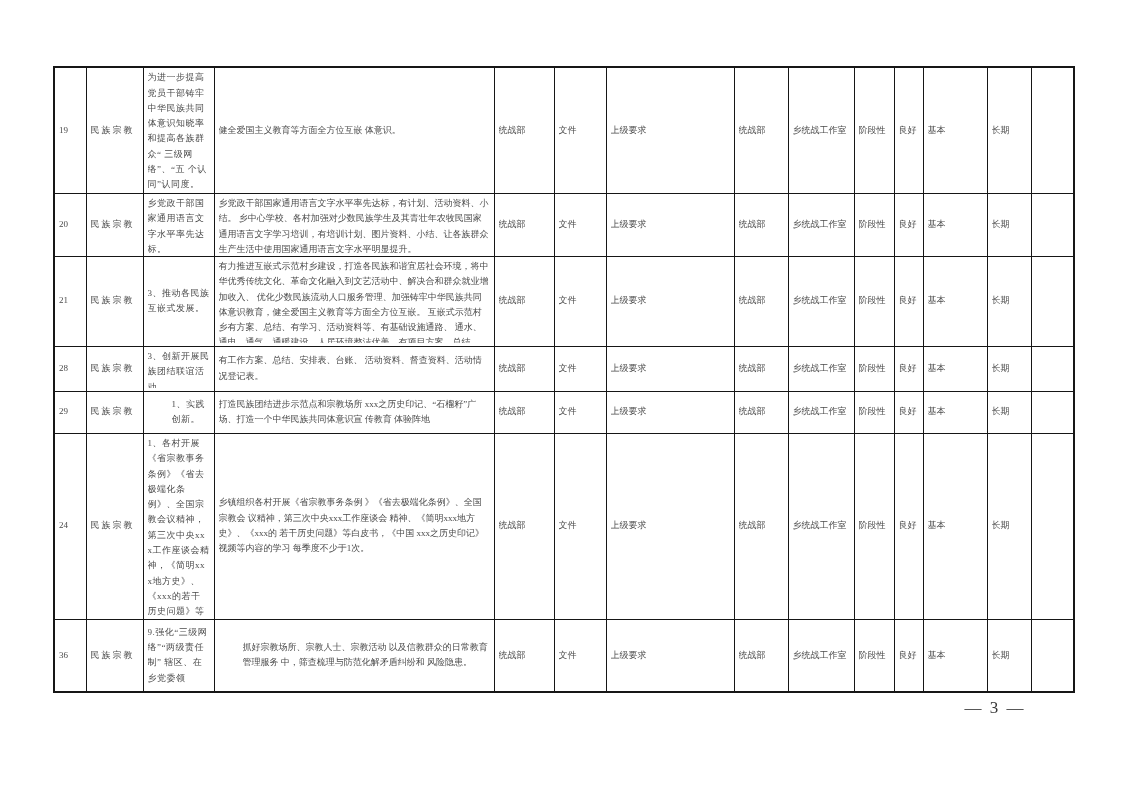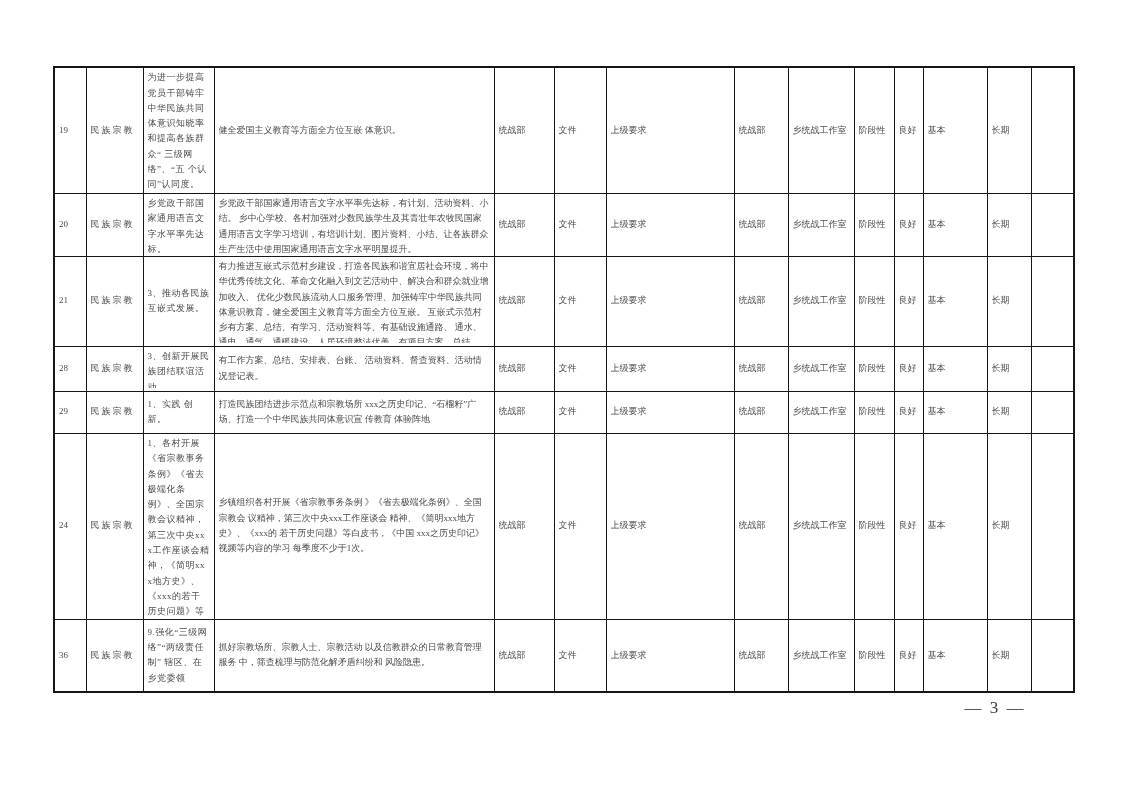--- a/index.html
+++ b/index.html
@@ -292,21 +292,21 @@
           </td>
         </tr>
         <tr style="height: 42px;">
           <td class="col-no">
             <div class="cell-text" style="max-height: 36px;">29</div>
           </td>
           <td class="col-category">
             <div class="cell-text" style="max-height: 36px;">民族宗教</div>
           </td>
           <td class="col-goal">
-            <div class="cell-text" style="max-height: 36px;">1、实践 创新。</div>
+            <div class="cell-text" style="max-height: 36px; margin-left: 24px;">1、实践 创新。</div>
           </td>
           <td class="col-measure">
             <div class="cell-text" style="max-height: 36px;">打造民族团结进步示范点和宗教场所 xxx之历史印记、“石榴籽”广 场、打造一个中华民族共同体意识宣 传教育 体验阵地</div>
           </td>
           <td class="col-responsible_dept">
             <div class="cell-text" style="max-height: 36px;">统战部</div>
           </td>
           <td class="col-basis_type">
             <div class="cell-text" style="max-height: 36px;">文件</div>
           </td>
@@ -383,21 +383,21 @@
           <td class="col-no">
             <div class="cell-text" style="max-height: 67px;">36</div>
           </td>
           <td class="col-category">
             <div class="cell-text" style="max-height: 67px;">民族宗教</div>
           </td>
           <td class="col-goal">
             <div class="cell-text" style="max-height: 67px;">9.强化“三级网络”“两级责任制” 辖区、在乡党委领</div>
           </td>
           <td class="col-measure">
-            <div class="cell-text" style="max-height: 67px;">抓好宗教场所、宗教人士、宗教活动 以及信教群众的日常教育管理服务 中，筛查梳理与防范化解矛盾纠纷和 风险隐患。</div>
+            <div class="cell-text" style="max-height: 67px; margin-left: 24px;">抓好宗教场所、宗教人士、宗教活动 以及信教群众的日常教育管理服务 中，筛查梳理与防范化解矛盾纠纷和 风险隐患。</div>
           </td>
           <td class="col-responsible_dept">
             <div class="cell-text" style="max-height: 67px;">统战部</div>
           </td>
           <td class="col-basis_type">
             <div class="cell-text" style="max-height: 67px;">文件</div>
           </td>
           <td class="col-basis_source">
             <div class="cell-text" style="max-height: 67px;">上级要求</div>
           </td>

